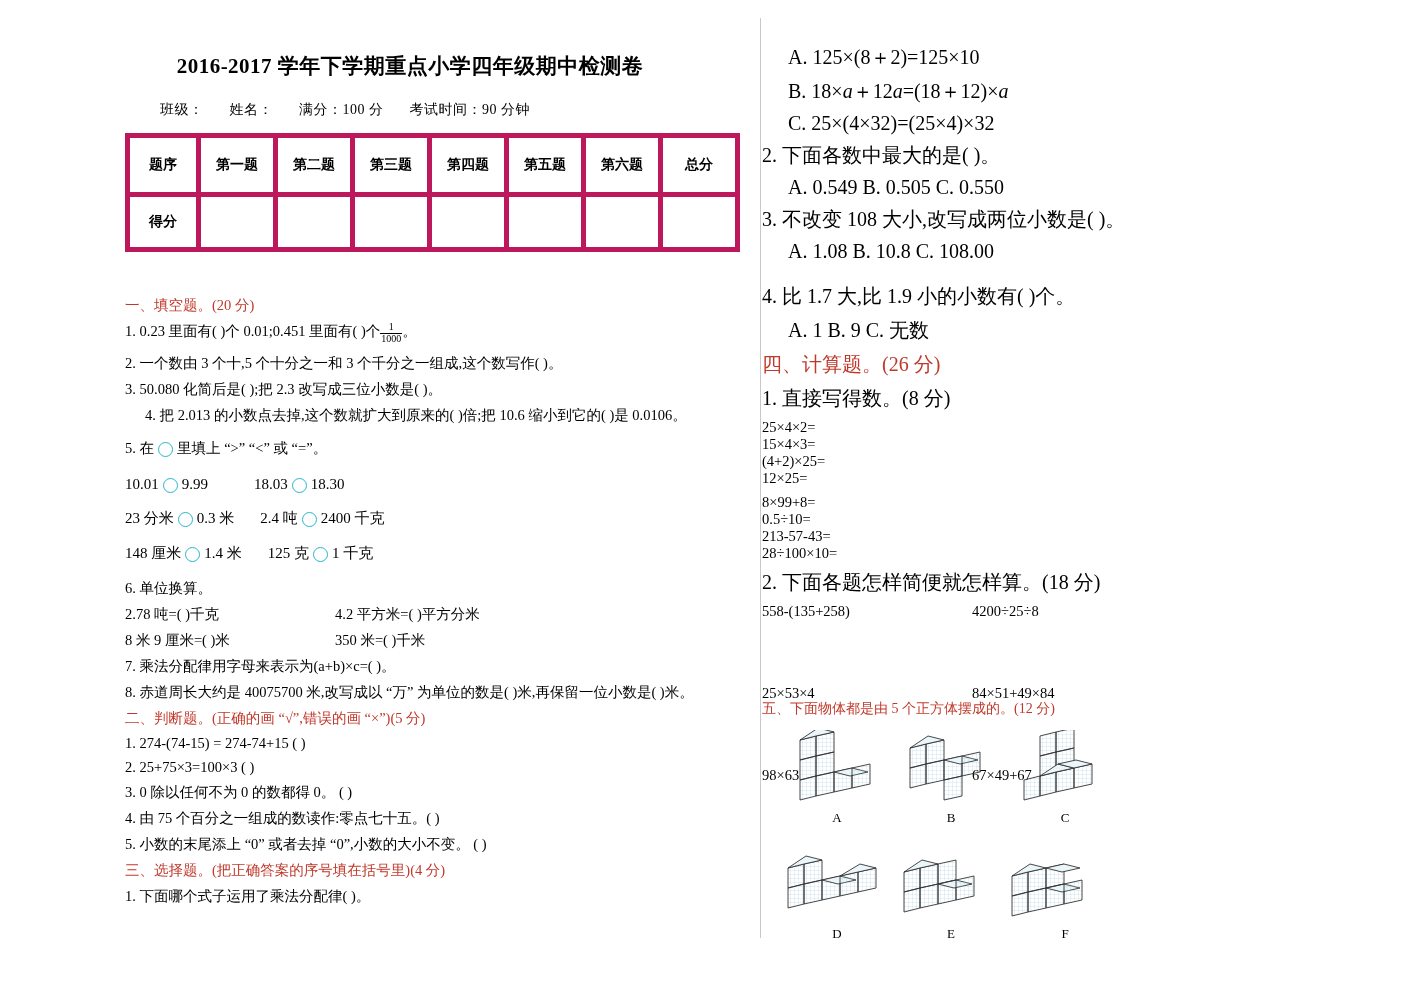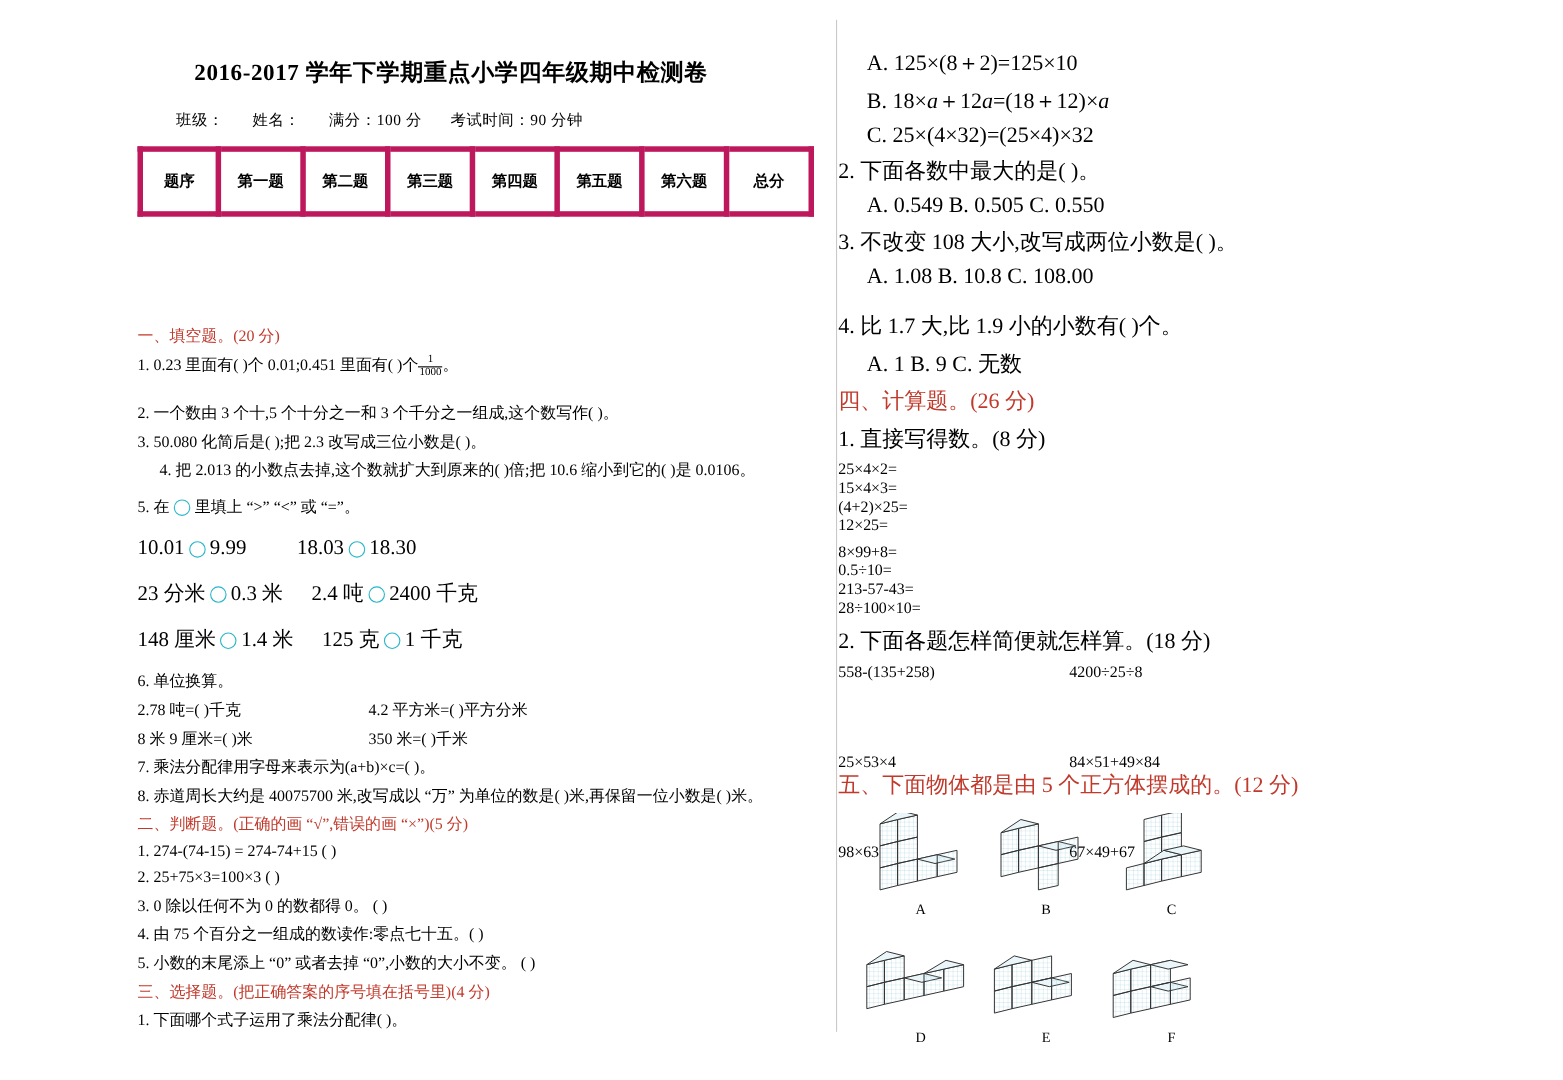--- a/index.html
+++ b/index.html
@@ -28,35 +28,35 @@
   table.scoretable{
     position:absolute;left:125px;top:133px;border-collapse:collapse;
   }
   table.scoretable td{
     border:5px solid #be185d;width:70px;height:38px;text-align:center;font-size:14px;font-weight:bold;
   }
   table.scoretable td.first{width:64px;}
   table.scoretable tr.r1 td{height:52px;}
   table.scoretable tr.r2 td{height:48px;}
 
-  .sec-head{color:#c0392b;font-size:20px;}
+  .sec-head{color:#c0392b;font-size:14px;}
 
   .left-body{position:absolute;left:125px;top:296px;width:620px;}
   .left-body p{margin:0 0 7px 0;font-size:14.5px;}
 
   .frac{display:inline-block;vertical-align:middle;text-align:center;font-size:10px;line-height:1.05;}
   .frac .num{display:block;border-bottom:1px solid #000;padding:0 1px;}
   .frac .den{display:block;padding:0 1px;}
 
   .circ{
     display:inline-block;width:13px;height:13px;border:1.6px solid #29b6c8;border-radius:50%;
     vertical-align:middle;margin:0 4px;
   }
 
-  .cmp-row{margin:0 0 16px 0;font-size:19px;}
+  .cmp-row{margin:0 0 16px 0;font-size:15px;}
   .cmp-row .gap{display:inline-block;width:46px;}
   .cmp-row .gap2{display:inline-block;width:26px;}
 
   
   .right-body{position:absolute;left:0px;top:44px;width:640px;}
   .right-body p{margin:0 0 7px 0;font-size:20px;}
   .right-body .opt{margin-left:26px;}
   .calc-row{display:flex;font-size:14.5px;margin:0 0 7px 0;flex-direction:column;}
   .calc-row span{display:inline-block;}
   .c1{width:160px;}
@@ -100,28 +100,38 @@
           <tr class="r1">
         <td class="first">题序</td>
         <td>第一题</td>
         <td>第二题</td>
         <td>第三题</td>
         <td>第四题</td>
         <td>第五题</td>
         <td>第六题</td>
         <td>总分</td>
       </tr>
+      <tr class="r2">
+        <td class="first">得分</td>
+        <td></td>
+        <td></td>
+        <td></td>
+        <td></td>
+        <td></td>
+        <td></td>
+        <td></td>
+      </tr>
     </tbody>
       </table>
 
     <div class="left-body">
 
       <p class="sec-head">一、填空题。(20 分)</p>
 
-      <p style="margin-bottom:22px;">
+      <p style="margin-bottom:10px;">
         <span>1. 0.23 里面有(      )个 0.01;0.451 里面有(      )个</span><span class="frac"><span class="num">1</span><span class="den">1000</span></span><span>。</span>
       </p>
 
       <p>2. 一个数由 3 个十,5 个十分之一和 3 个千分之一组成,这个数写作(      )。</p>
       <p>3. 50.080 化简后是(      );把 2.3 改写成三位小数是(      )。</p>
       <p style="margin-bottom:14px;margin-left:20px;">4. 把 2.013 的小数点去掉,这个数就扩大到原来的(      )倍;把 10.6 缩小到它的(      )是 0.0106。</p>
 
       <p style="margin-bottom:18px;">
         <span>5. 在<span class="circ"></span>里填上 “&gt;” “&lt;” 或 “=”。</span>
       </p>

